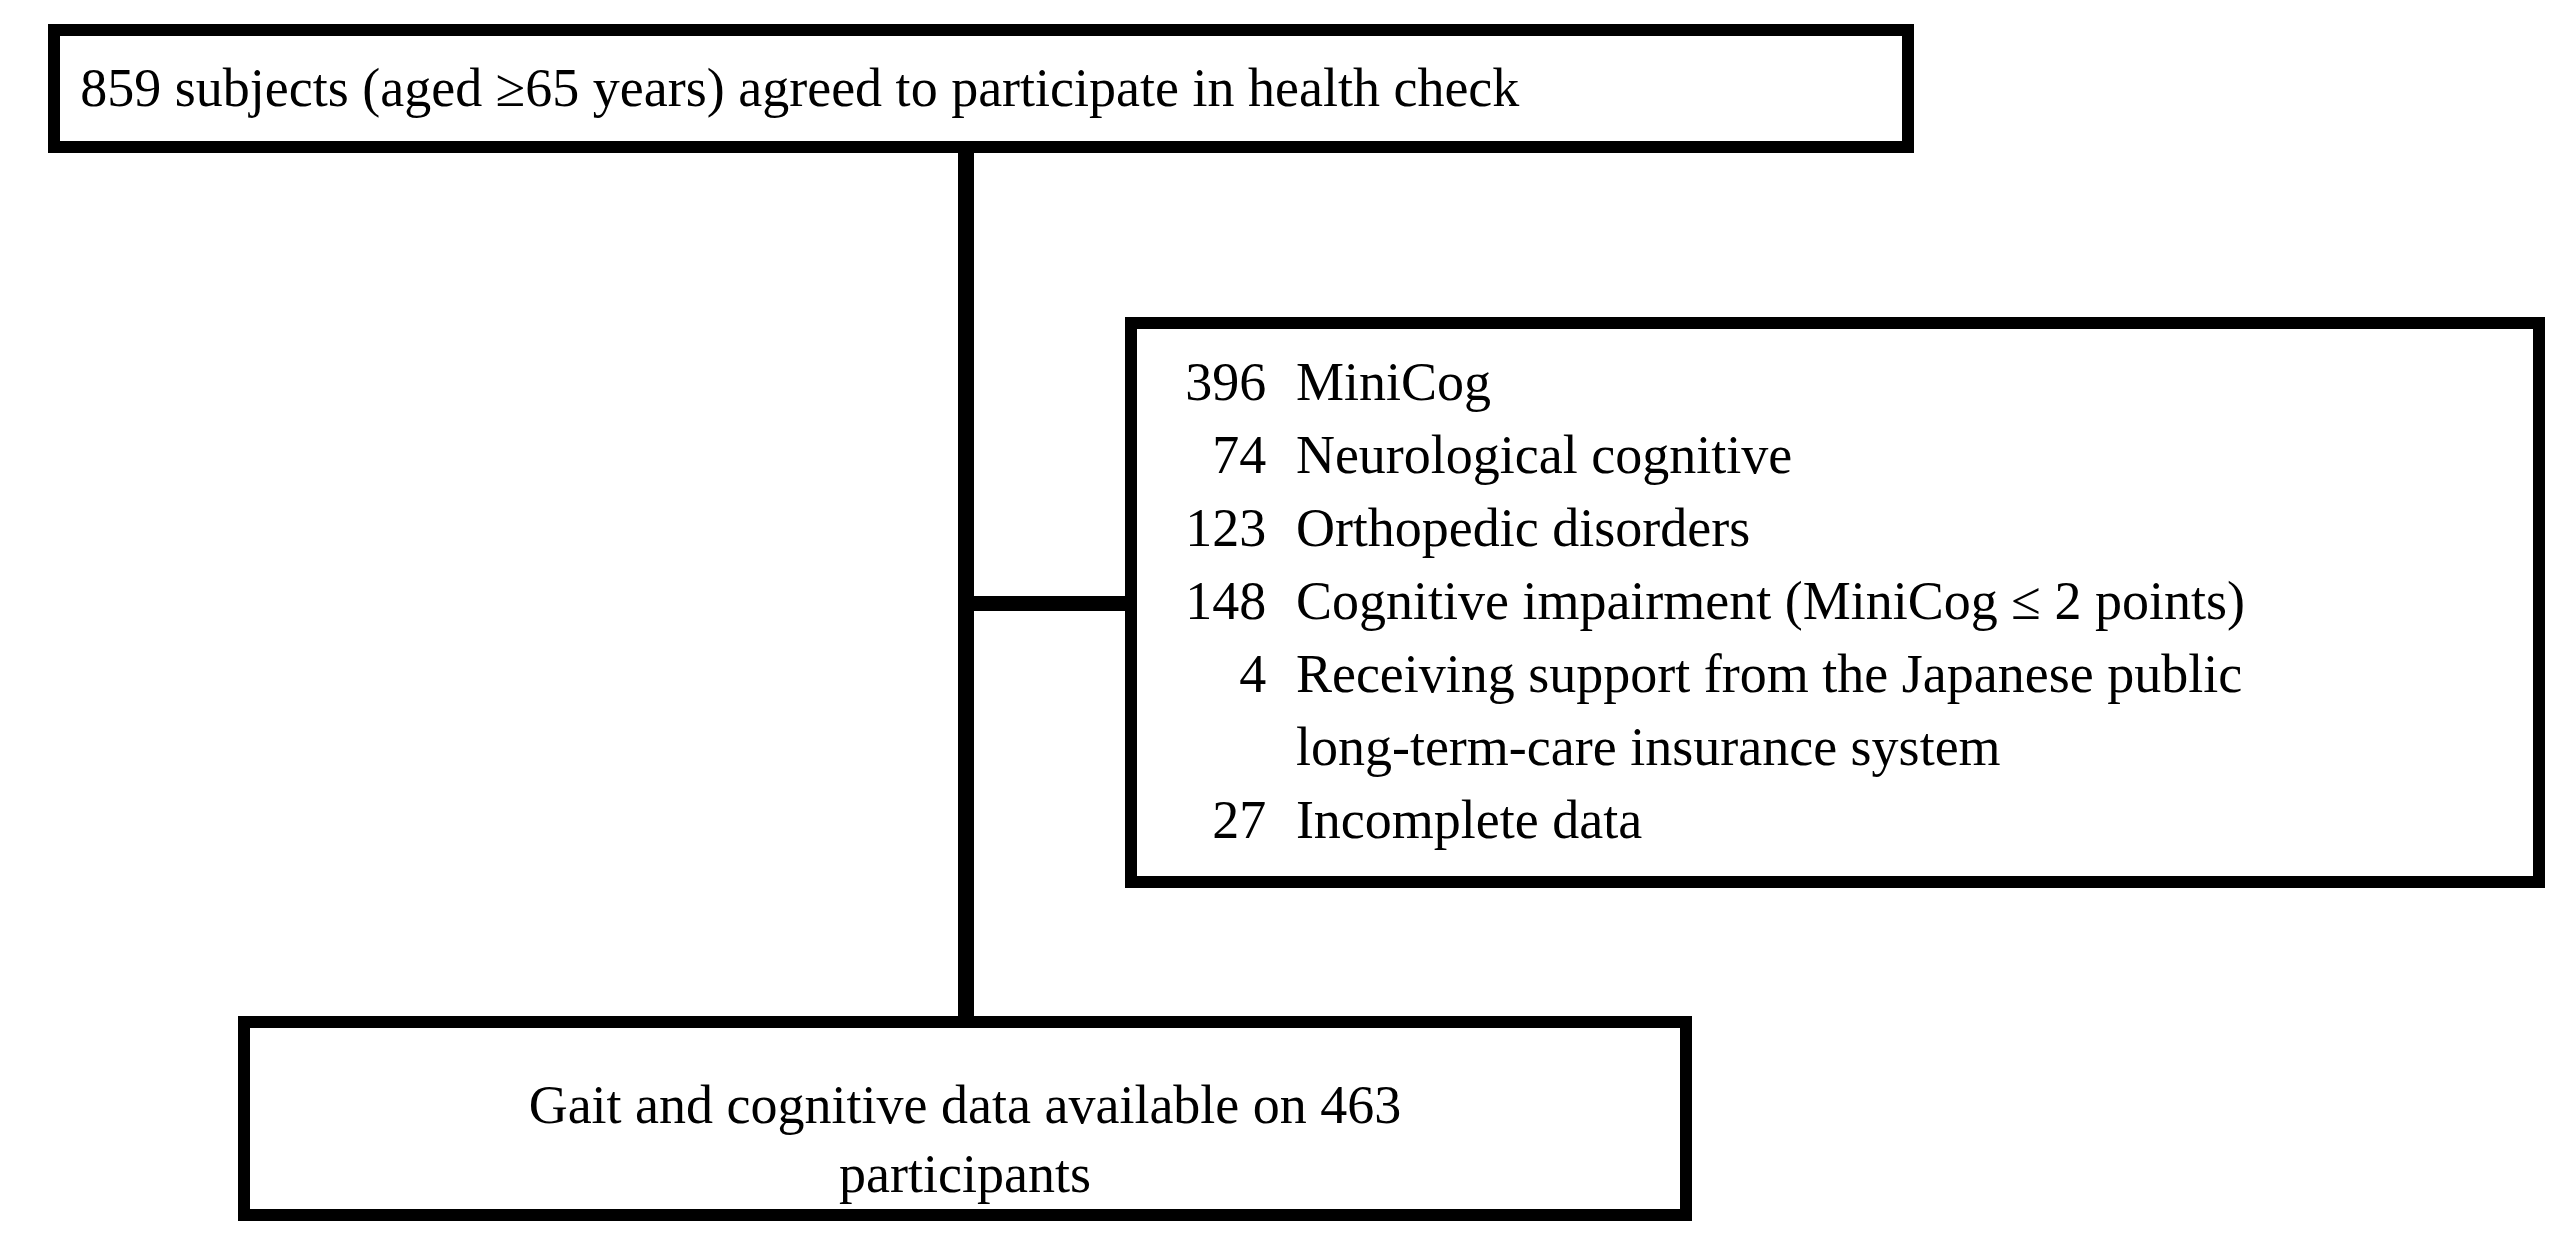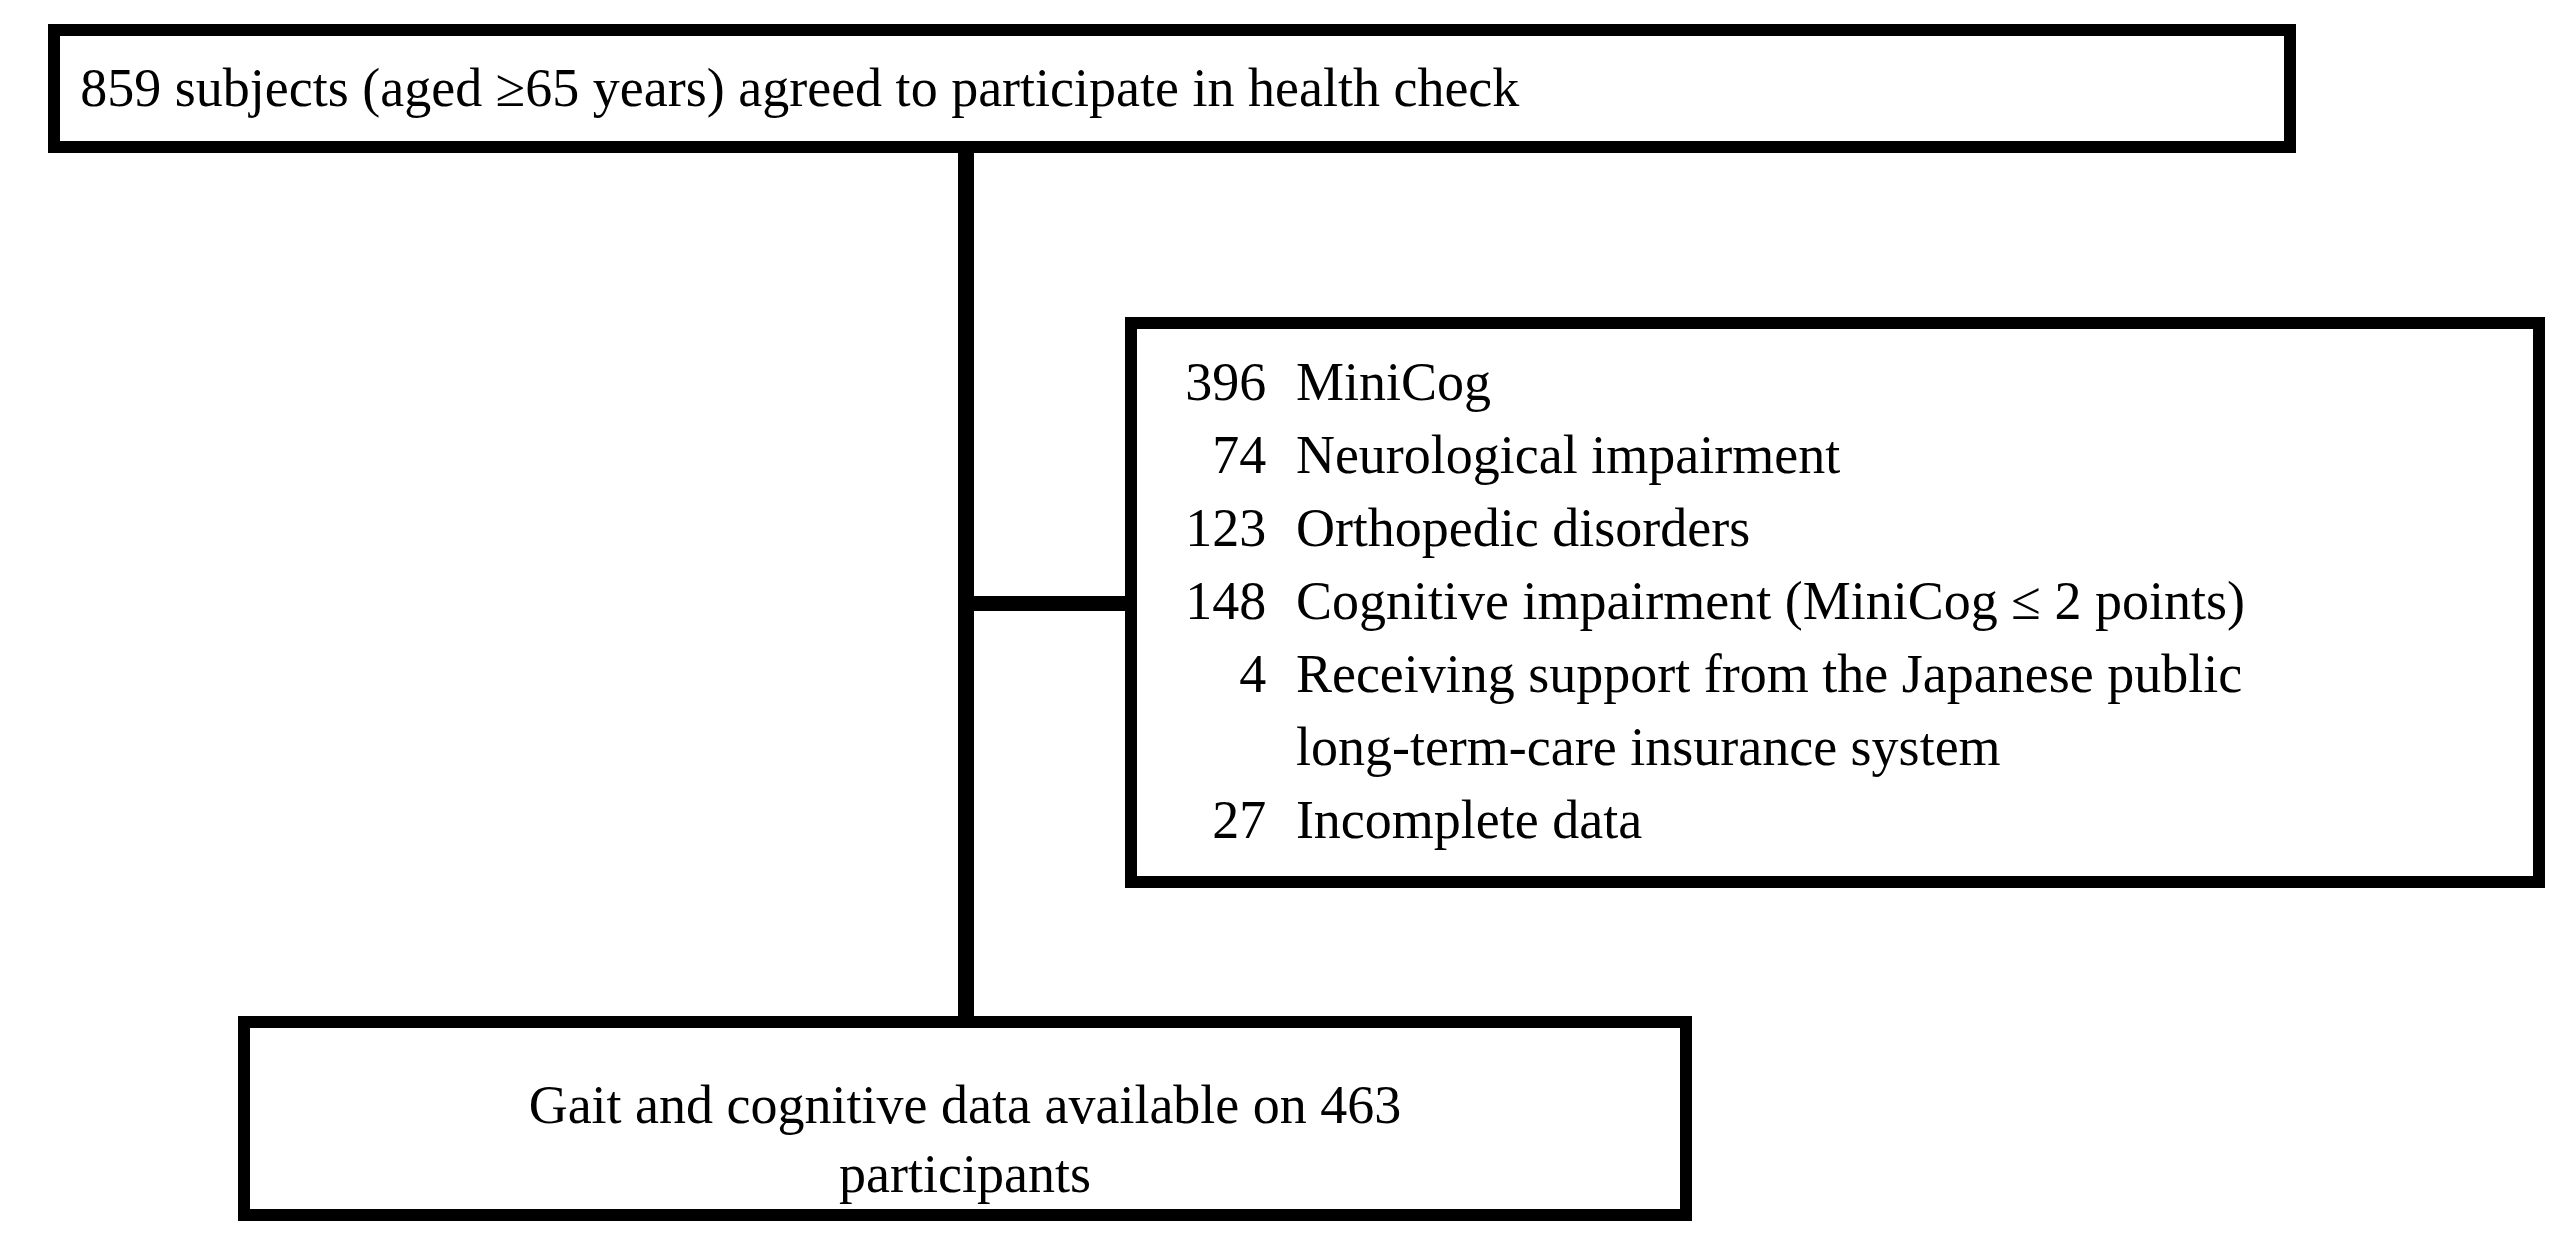--- a/index.html
+++ b/index.html
@@ -23,21 +23,21 @@
   .box {
     position: absolute;
     box-sizing: border-box;
     background: #ffffff;
     border: 12px solid #000000;
   }
 
   #box-enrolled {
     left: 48px;
     top: 24px;
-    width: 2248px;
+    width: 1866px;
     height: 129px;
     display: flex;
     align-items: center;
     justify-content: flex-start;
   }
   #box-enrolled .box-text {
     font-size: 54px;
     line-height: 1.05;
     padding-left: 20.3px;
     white-space: nowrap;
@@ -123,21 +123,21 @@
   <div class="connector" id="connector-excluded-branch"></div>
 
   <div class="box" id="box-excluded">
     <ul class="excl-list">
       <li class="excl-row">
         <span class="excl-num">396</span>
         <span class="excl-label">MiniCog</span>
       </li>
       <li class="excl-row">
         <span class="excl-num">74</span>
-        <span class="excl-label">Neurological impairment</span>
+        <span class="excl-label">Neurological cognitive</span>
       </li>
       <li class="excl-row">
         <span class="excl-num">123</span>
         <span class="excl-label">Orthopedic disorders</span>
       </li>
       <li class="excl-row">
         <span class="excl-num">148</span>
         <span class="excl-label">Cognitive impairment (MiniCog ≤ 2 points)</span>
       </li>
       <li class="excl-row">

